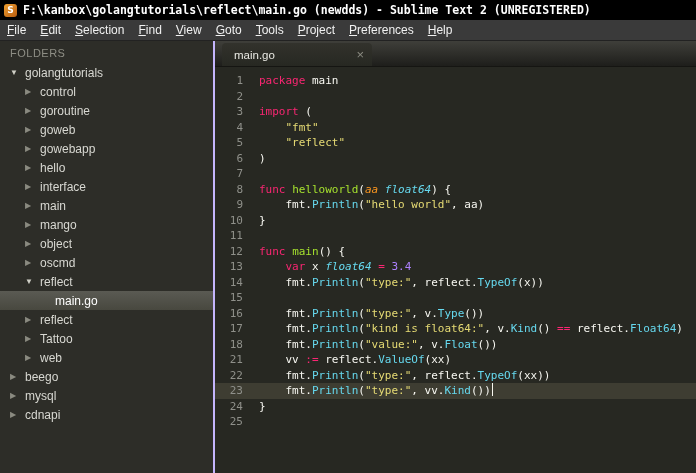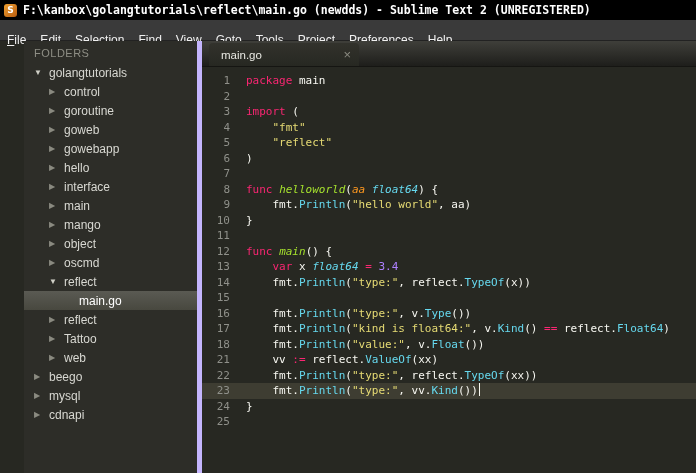--- a/index.html
+++ b/index.html
@@ -22,31 +22,31 @@
     color: #fff; font: bold 11.5px/20px "DejaVu Sans Mono", monospace;
     white-space: nowrap; overflow: hidden;
   }
 
   
   .menubar {
     height: 21px; background: var(--menubar-bg, #3a3a3a);
     border-bottom: 1px solid #222; display: flex; align-items: stretch; flex: none;
     color: #f0f0f0; font-size: 12px;
   }
-  .menu-item { padding: 10px 7px; line-height: 20px; cursor: default; text-align: right; }
+  .menu-item { padding: 0 7px; line-height: 20px; cursor: default; text-align: right; }
   .menu-item u { text-decoration: underline; }
 
   
   .main { flex: 1; display: flex; min-height: 0; }
 
   
   .sidebar {
-    width: 178px; flex: none; background: var(--sidebar-bg, #2d2d28);
-    border-right: 5px solid #c4b5fd; overflow: hidden;
-    color: #d8d8d2; font-size: 12px; margin-left: 24px;
+    width: 215px; flex: none; background: var(--sidebar-bg, #2d2d28);
+    border-right: 2px solid #c4b5fd; overflow: hidden;
+    color: #d8d8d2; font-size: 12px;
   }
   .sidebar-header {
     color: #8e8e85; font-size: 11px; letter-spacing: 0.5px;
     padding: 6px 0 4px 10px;
   }
   .tree-row { height: 19px; display: flex; align-items: center; white-space: nowrap; cursor: default; }
   .tree-row.selected {
     background: linear-gradient(var(--sidebar-selected, #5a5a53), #48483f);
     color: #ffffff;
   }
@@ -88,21 +88,21 @@
     width: 28px; flex: none; text-align: right; margin-right: 16px;
     color: var(--gutter-fg, #8f908a);
   }
   .code { white-space: pre; }
 
   .tk-kw  { color: var(--keyword, #f92672); }
   .tk-op  { color: var(--keyword, #f92672); }
   .tk-str { color: var(--string, #e6db74); }
   .tk-typ { color: var(--type, #66d9ef); font-style: italic; }
   .tk-num { color: var(--number, #ae81ff); }
-  .tk-fn  { color: var(--function, #a6e22e); font-style: italic; }
+  .tk-fn  { color: var(--function, #a6e22e); }
   .tk-call{ color: var(--call, #66d9ef); }
   .tk-par { color: var(--param, #fd971f); font-style: italic; }
   .tk-pl  { color: var(--editor-fg, #f8f8f2); }
 
   .caret {
     display: inline-block; width: 1px; height: 13px;
     background: #f8f8f0; vertical-align: -2px; margin-left: 1px;
   }
 </style>
 </head>

